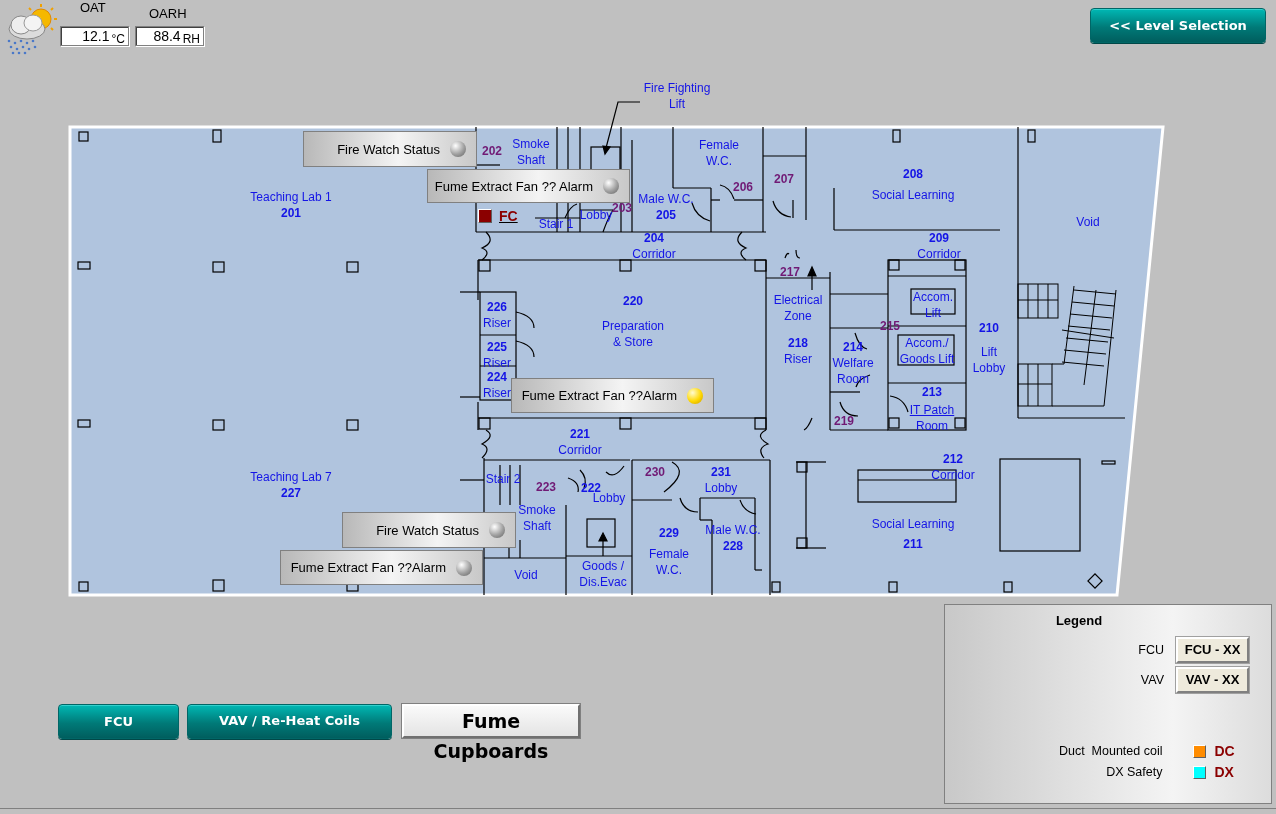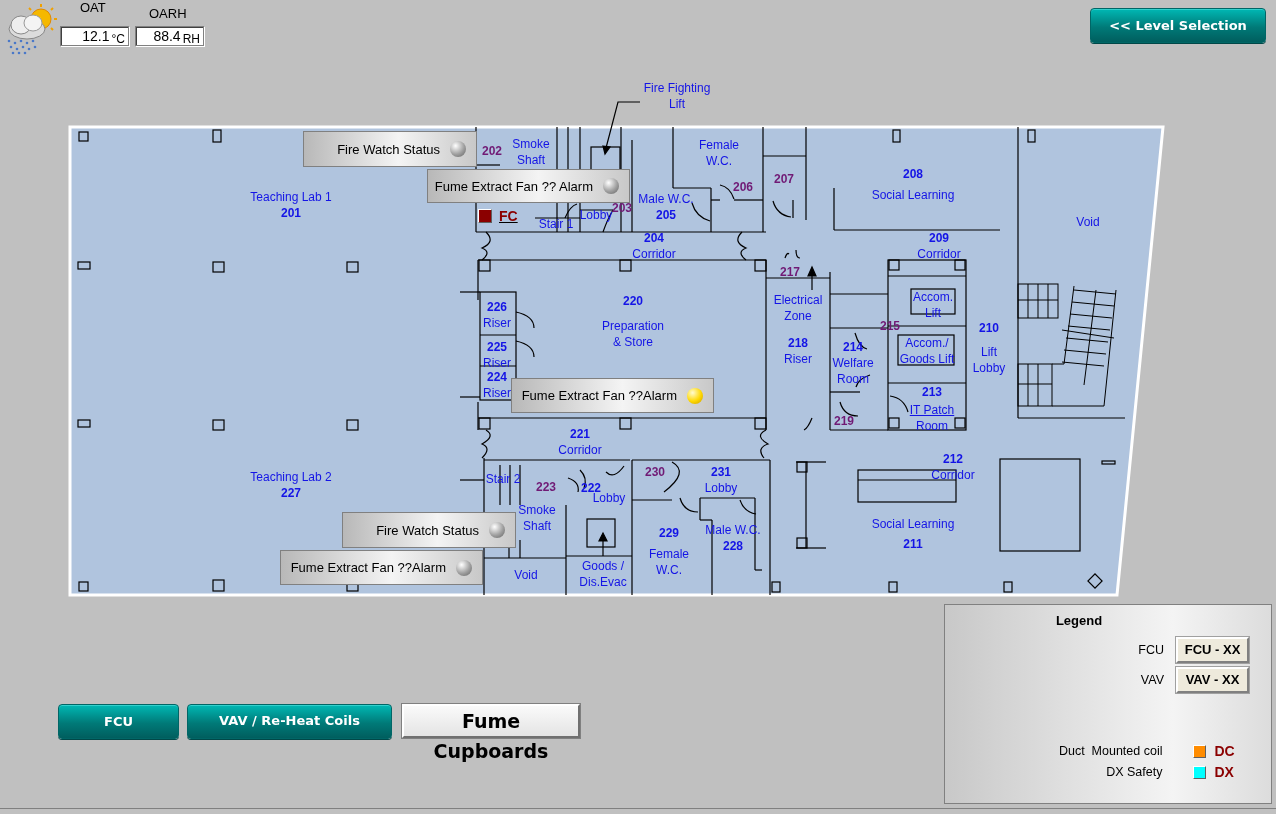--- a/index.html
+++ b/index.html
@@ -375,21 +375,21 @@
 <div class="room" style="left:537px;top:502px;">
     <div>Smoke</div>
     <div>Shaft</div>
   </div>
 <div class="room" style="left:526px;top:567px;">Void</div>
 <div class="room" style="left:603px;top:558px;">
     <div>Goods /</div>
     <div>Dis.Evac</div>
   </div>
 <div class="room" style="left:291px;top:469px;">
-    <div>Teaching Lab 2</div>
+    <div>Teaching Lab 7</div>
     <div class="num">227</div>
   </div>
 <div class="room-num" style="left:655px;top:465px;">230</div>
 <div class="room" style="left:721px;top:464px;">
     <div class="num">231</div>
     <div>Lobby</div>
   </div>
 <div class="room" style="left:669px;top:525px;">
     <div class="num" style="margin-bottom:5px;">229</div>
     <div>Female</div>

